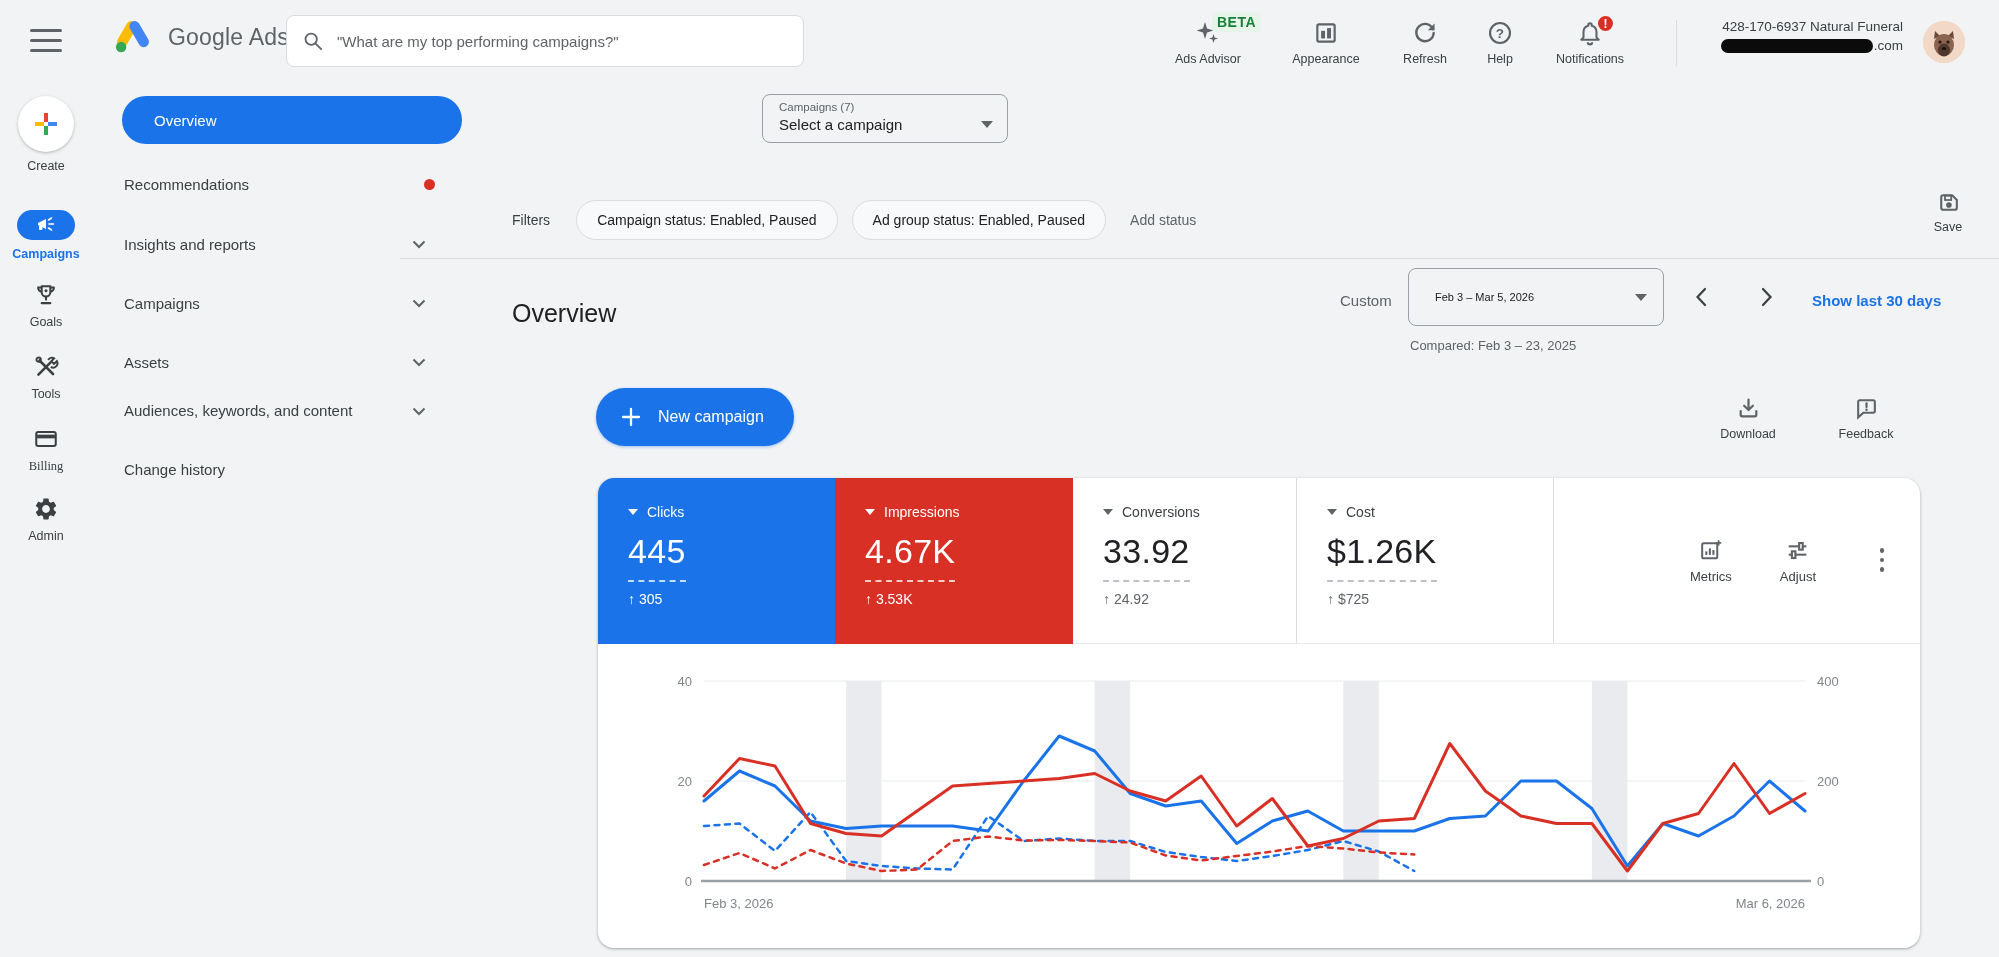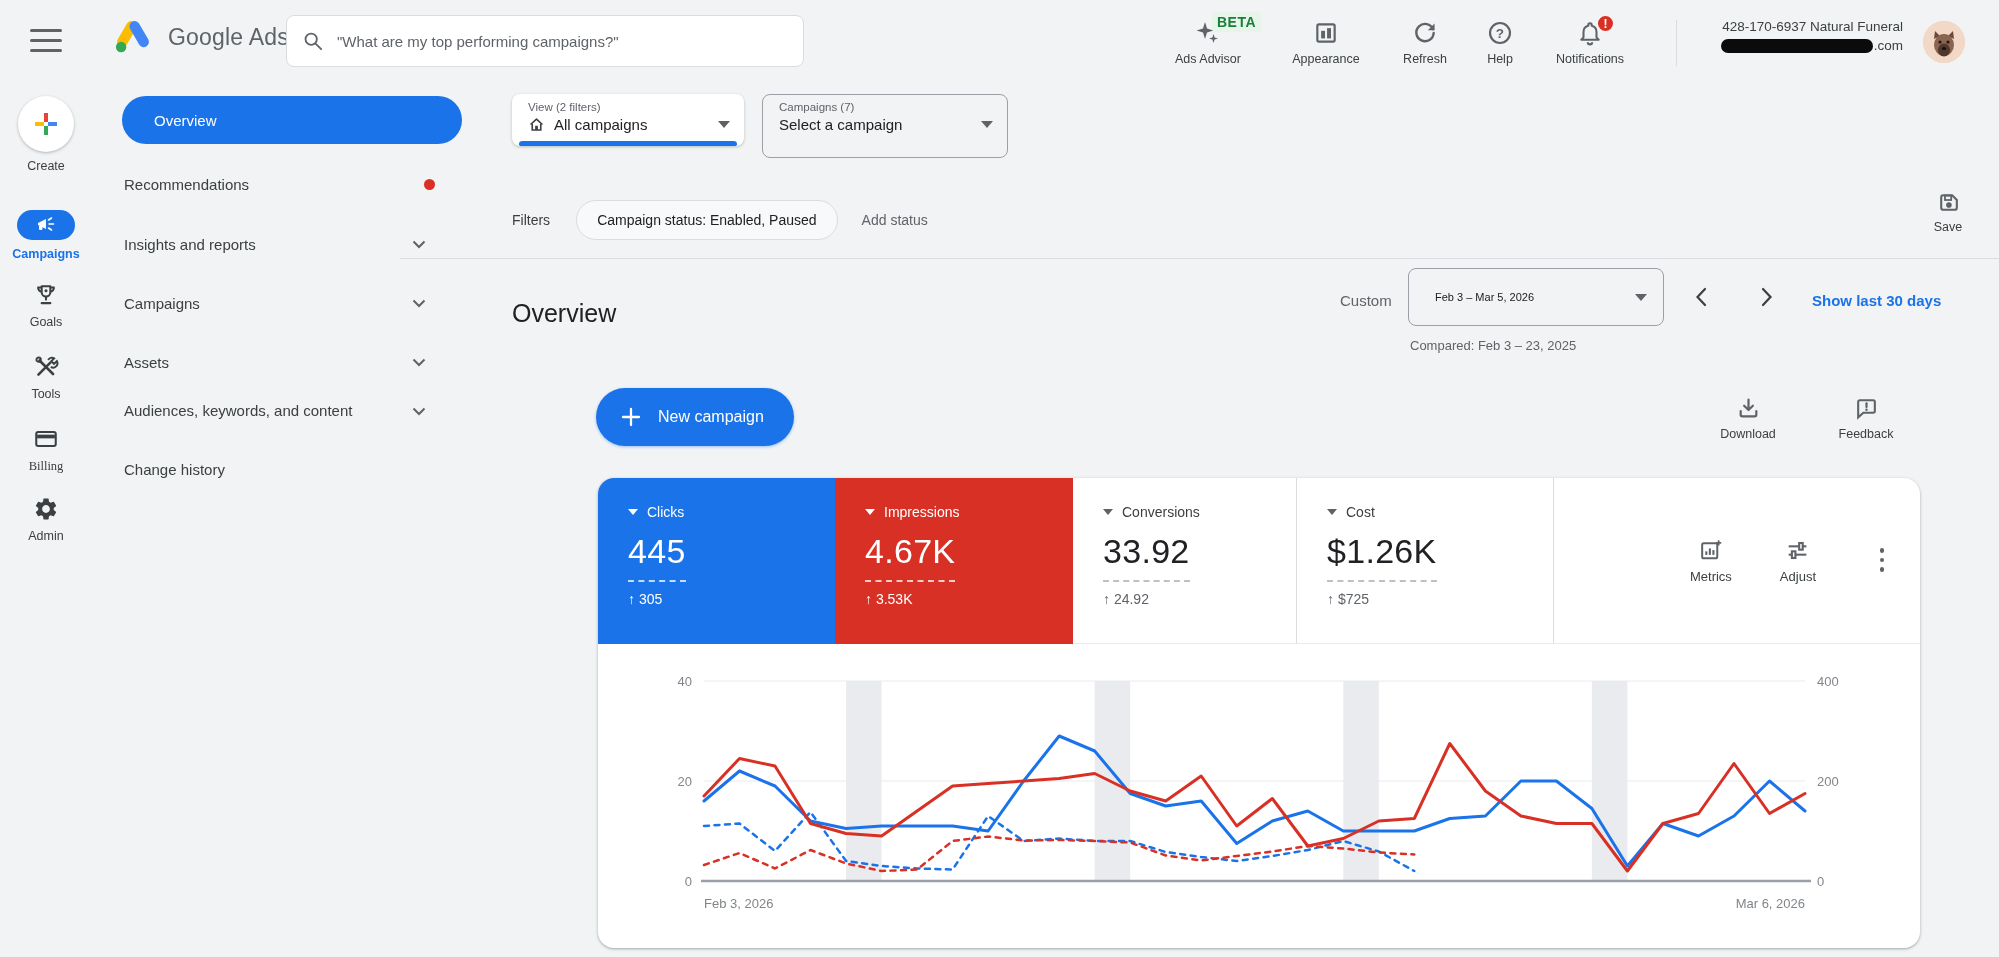--- a/index.html
+++ b/index.html
@@ -47,21 +47,21 @@
 
   
   .content-divider{position:absolute;left:400px;right:0;top:258px;height:1px;background:#dadce0;}
 
   .view-dd{position:absolute;left:512px;top:94px;width:232px;height:52px;background:#fff;border-radius:8px;box-shadow:0 1px 3px rgba(60,64,67,.3);cursor:pointer;padding:7px 14px 0 16px;}
   .dd-label{font-size:11.5px;color:#5f6368;}
   .dd-value-row{display:flex;align-items:center;margin-top:3px;gap:9px;}
   .dd-value{font-size:15px;color:#202124;font-weight:500;}
   .tri-down{width:0;height:0;border-left:6px solid transparent;border-right:6px solid transparent;border-top:7px solid #5f6368;margin-left:auto;}
   .view-dd-bar{position:absolute;left:7px;right:7px;bottom:0;height:5px;border-radius:4px 4px 2px 2px;background:#1a73e8;}
-  .camp-dd{position:absolute;left:762px;top:94px;width:246px;height:64px;border:1px solid #9aa0a6;border-radius:8px;cursor:pointer;padding:6px 14px 0 16px;}
+  .camp-dd{position:absolute;left:762px;top:94px;width:246px;height:49px;border:1px solid #9aa0a6;border-radius:8px;cursor:pointer;padding:6px 14px 0 16px;}
 
   .filters-row{position:absolute;left:512px;top:200px;display:flex;align-items:center;height:40px;}
   .filters-label{font-size:14px;color:#3c4043;margin-right:26px;}
   .chip{height:40px;border:1px solid #dadce0;border-radius:20px;background:#f8f9fa;display:flex;align-items:center;padding:0 20px;font-size:14px;color:#202124;margin-right:14px;cursor:pointer;white-space:nowrap;}
   .add-filter{font-size:14px;color:#5f6368;margin-left:10px;cursor:pointer;}
   .save-action{position:absolute;left:1918px;top:190px;width:60px;display:flex;flex-direction:column;align-items:center;cursor:pointer;}
   .save-action .action-label{font-size:12.5px;color:#3c4043;margin-top:5px;}
 
   .page-title{position:absolute;left:512px;top:282px;font-size:25px;color:#202124;font-weight:400;}
   .custom-label{position:absolute;left:1340px;top:292px;font-size:15px;color:#5f6368;}
@@ -290,45 +290,33 @@
       <span class="wrap2">Audiences, keywords, and content</span>
       <svg class="subnav-chevron" width="14" height="9" viewBox="0 0 14 9">
           <path d="M1.5 1.5 L7 7 L12.5 1.5" fill="none" stroke="#5f6368" stroke-width="2"></path>
         </svg>
     </div>
     <div class="subnav-item" style="top:377px;align-items:flex-end;">
       <span>Change history</span>
     </div>
   </nav>
 
-  <div class="view-dd">
-    <div class="dd-label">View (2 filters)</div>
-    <div class="dd-value-row">
-      <svg class="icon" width="17" height="17" viewBox="0 0 20 20">
-        <path d="M3 10 L10 3.6 L17 10" fill="none" stroke="#3c4043" stroke-width="1.9" stroke-linejoin="round"></path>
-        <path d="M5 9 v7.5 h10 V9" fill="none" stroke="#3c4043" stroke-width="1.9"></path>
-        <rect x="8.4" y="11.5" width="3.2" height="5" fill="#3c4043"></rect>
-      </svg>
-      <span class="dd-value">All campaigns</span>
-      <span class="tri-down"></span>
-    </div>
-    <div class="view-dd-bar"></div>
-  </div>
 
   <div class="camp-dd">
     <div class="dd-label">Campaigns (7)</div>
     <div class="dd-value-row">
       <span class="dd-value">Select a campaign</span>
       <span class="tri-down"></span>
     </div>
   </div>
 
   <div class="filters-row">
     <span class="filters-label">Filters</span>
     <span class="chip">Campaign status: Enabled, Paused</span>
+    <span class="chip">Ad group status: Enabled, Paused</span>
     <span class="add-filter">Add status</span>
   </div>
 
   <div class="save-action">
     <svg class="icon" width="25" height="25" viewBox="0 0 24 24">
       <path d="M5 7 a2 2 0 0 1 2 -2 h8.5 L20 9.5 V17 a2 2 0 0 1 -2 2 H7 a2 2 0 0 1 -2 -2 Z" fill="none" stroke="#5f6368" stroke-width="2"></path>
       <rect x="8.6" y="5.4" width="6" height="4.2" fill="none" stroke="#5f6368" stroke-width="1.7"></rect>
       <circle cx="12.4" cy="14.4" r="2.7" fill="#5f6368"></circle>
     </svg>
     <span class="action-label">Save</span>

